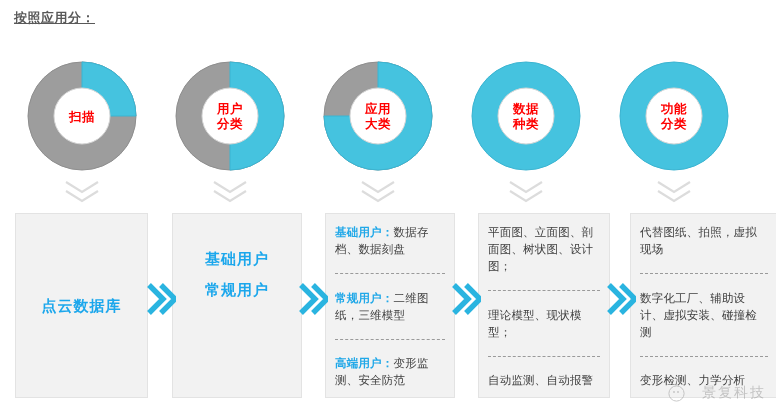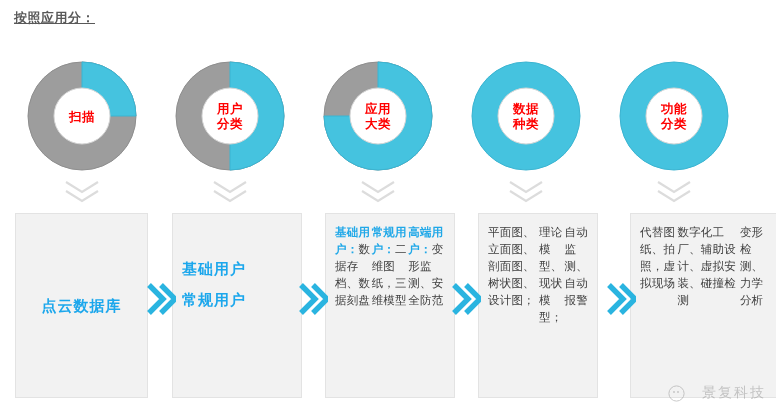--- a/index.html
+++ b/index.html
@@ -43,37 +43,37 @@
   .panel{
     position:absolute;top:0;height:185px;
     background:#f2f2f2;border:1px solid #e3e3e3;
     box-sizing:border-box;
     padding:10px 9px 8px 9px;
   }
   .panel.center-single{
     display:flex;align-items:center;justify-content:center;
   }
   .panel.center-stack{
-    display:flex;align-items:flex-start;justify-content:flex-start;
-    flex-direction:column;padding-top:40px;
+    display:flex;align-items:center;justify-content:flex-start;
+    flex-direction:column;padding-top:30px;
   }
   .big-blue{
     color:#1ca7ec;font-size:15px;font-weight:bold;letter-spacing:1px;
     line-height:31px;text-align:center;
   }
   .seg{
     font-size:11.5px;line-height:17px;color:#404040;
     letter-spacing:.2px;
   }
   .seg .k{color:#20a8e8;font-weight:bold;}
   .divider{
     border-top:1px dashed #9a9a9a;
     margin:5px 0 5px 0;height:0;
   }
-  .seg-wrap{display:flex;justify-content:space-between;height:100%;}
+  .seg-wrap{display:flex;flex-direction:column;justify-content:space-between;height:100%;}
 
   
   .right-chev{position:absolute;top:279px;width:30px;height:40px;}
   .right-chev svg{display:block;}
 
   
   .watermark{
     position:absolute;right:10px;bottom:6px;
     display:flex;align-items:center;gap:17px;
     opacity:.45;pointer-events:none;
@@ -205,21 +205,21 @@
     <div class="panel" style="left:325px;width:130px;">
       <div class="seg-wrap">
         <div class="seg"><span class="k">基础用户：</span><span>数据存档、数据刻盘</span></div>
         <div class="divider"></div>
         <div class="seg"><span class="k">常规用户：</span><span>二维图纸，三维模型</span></div>
         <div class="divider"></div>
         <div class="seg"><span class="k">高端用户：</span><span>变形监测、安全防范</span></div>
       </div>
     </div>
 
-    <div class="panel" style="left:478px;width:120px;">
+    <div class="panel" style="left:478px;width:132px;">
       <div class="seg-wrap">
         <div class="seg">平面图、立面图、剖面图、树状图、设计图；</div>
         <div class="divider"></div>
         <div class="seg">理论模型、现状模型；</div>
         <div class="divider"></div>
         <div class="seg">自动监测、自动报警</div>
       </div>
     </div>
 
     <div class="panel" style="left:630px;width:148px;">

